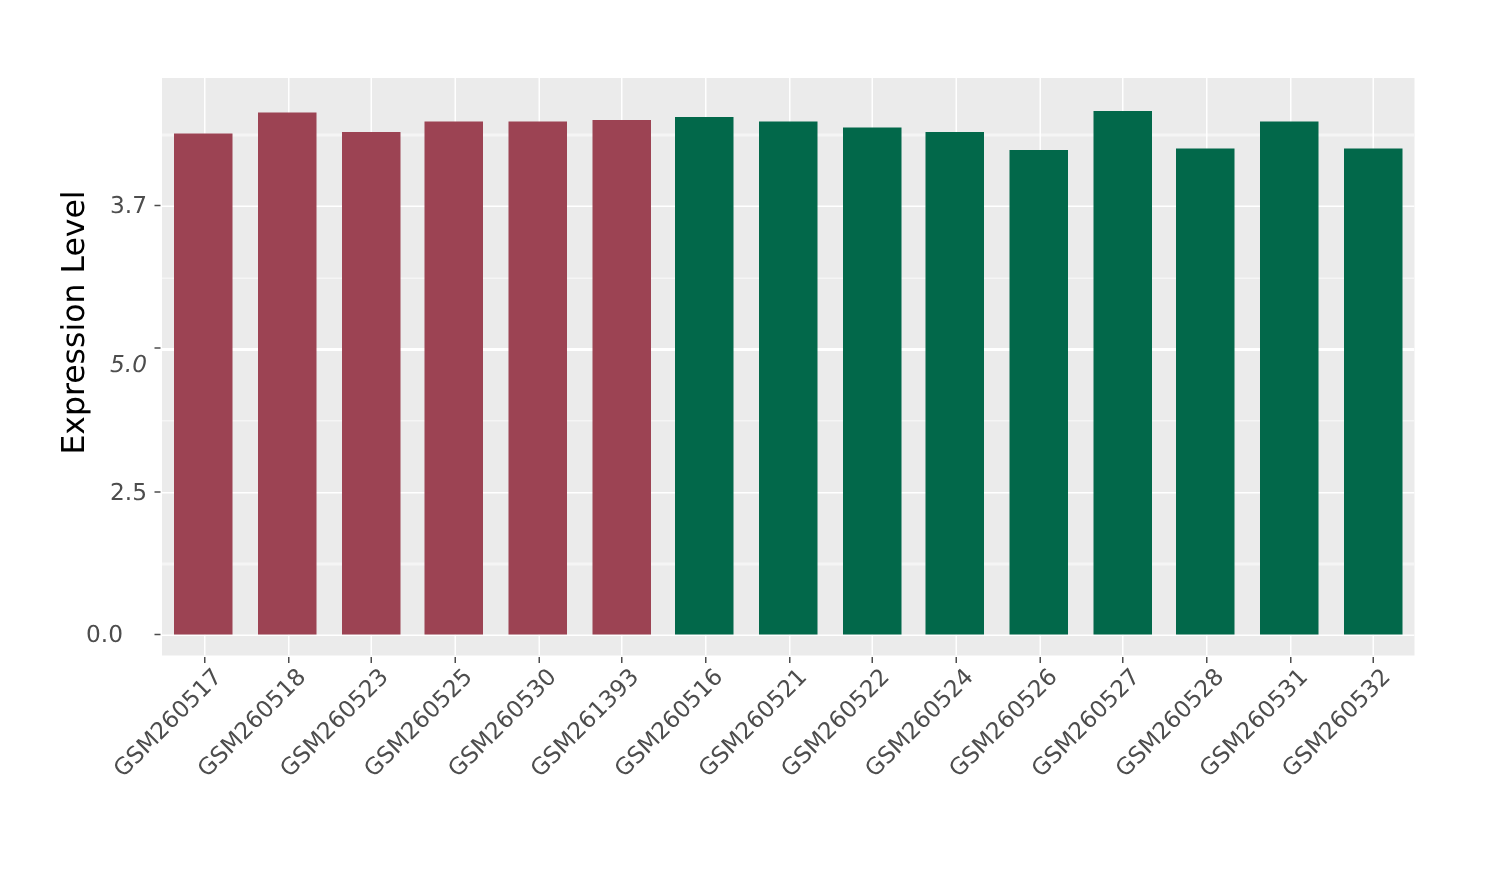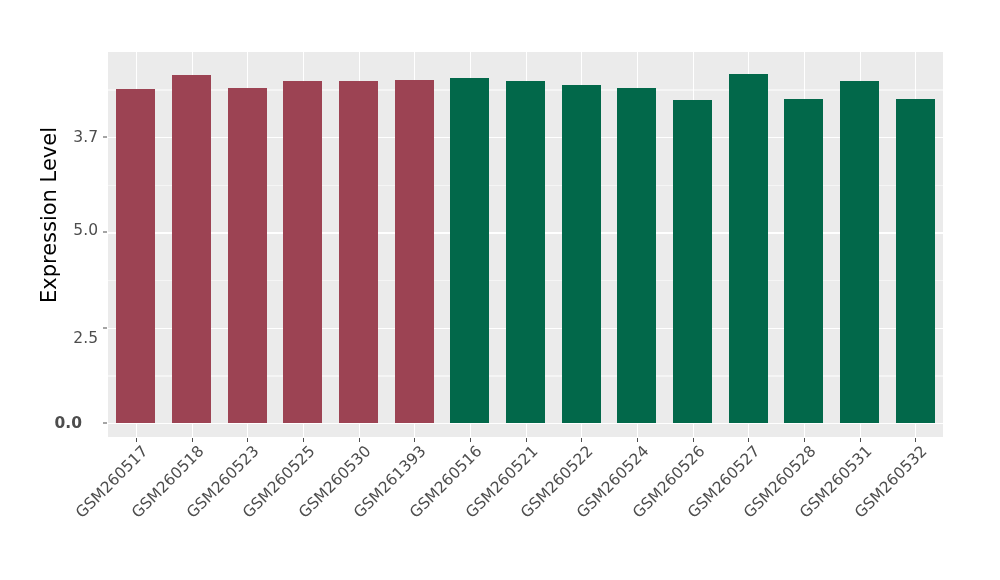--- a/index.html
+++ b/index.html
@@ -109,25 +109,25 @@
   }
 </style>
 </head>
 <body>
 
 <div id="chart-root">
 
   <div class="y-axis-title">Expression Level</div>
 
   <div id="y-axis">
-      <div class="y-tick-label" style="top: 423px; left: 40px; right: auto; font-weight: bold;">0.0</div>
+      <div class="y-tick-label" style="top: 423px; left: 40px; right: auto;">0.0</div>
       <div class="y-tick-mark" style="top: 423px; left: 103px;"></div>
-      <div class="y-tick-label" style="top: 327.667px; left: 56px; right: auto; margin-top: 10px;">2.5</div>
+      <div class="y-tick-label" style="top: 327.667px; left: 56px; right: auto;">2.5</div>
       <div class="y-tick-mark" style="top: 327.667px; left: 103px;"></div>
-      <div class="y-tick-label" style="top: 230px; left: 56px; right: auto;">5.0</div>
+      <div class="y-tick-label" style="top: 243px; left: 56px; right: auto; font-style: italic;">5.0</div>
       <div class="y-tick-mark" style="top: 232.333px; left: 103px;"></div>
       <div class="y-tick-label" style="top: 137px; left: 56px; right: auto;">3.7</div>
       <div class="y-tick-mark" style="top: 137px; left: 103px;"></div>
     </div>
 
   <div id="panel" style="left: 108px; top: 52px; width: 835px; height: 385px;">
     <div id="gridlines">
         <div class="gridline-minor" style="top: 323.333px;"></div>
         <div class="gridline-minor" style="top: 228px;"></div>
         <div class="gridline-minor" style="top: 132.667px;"></div>

